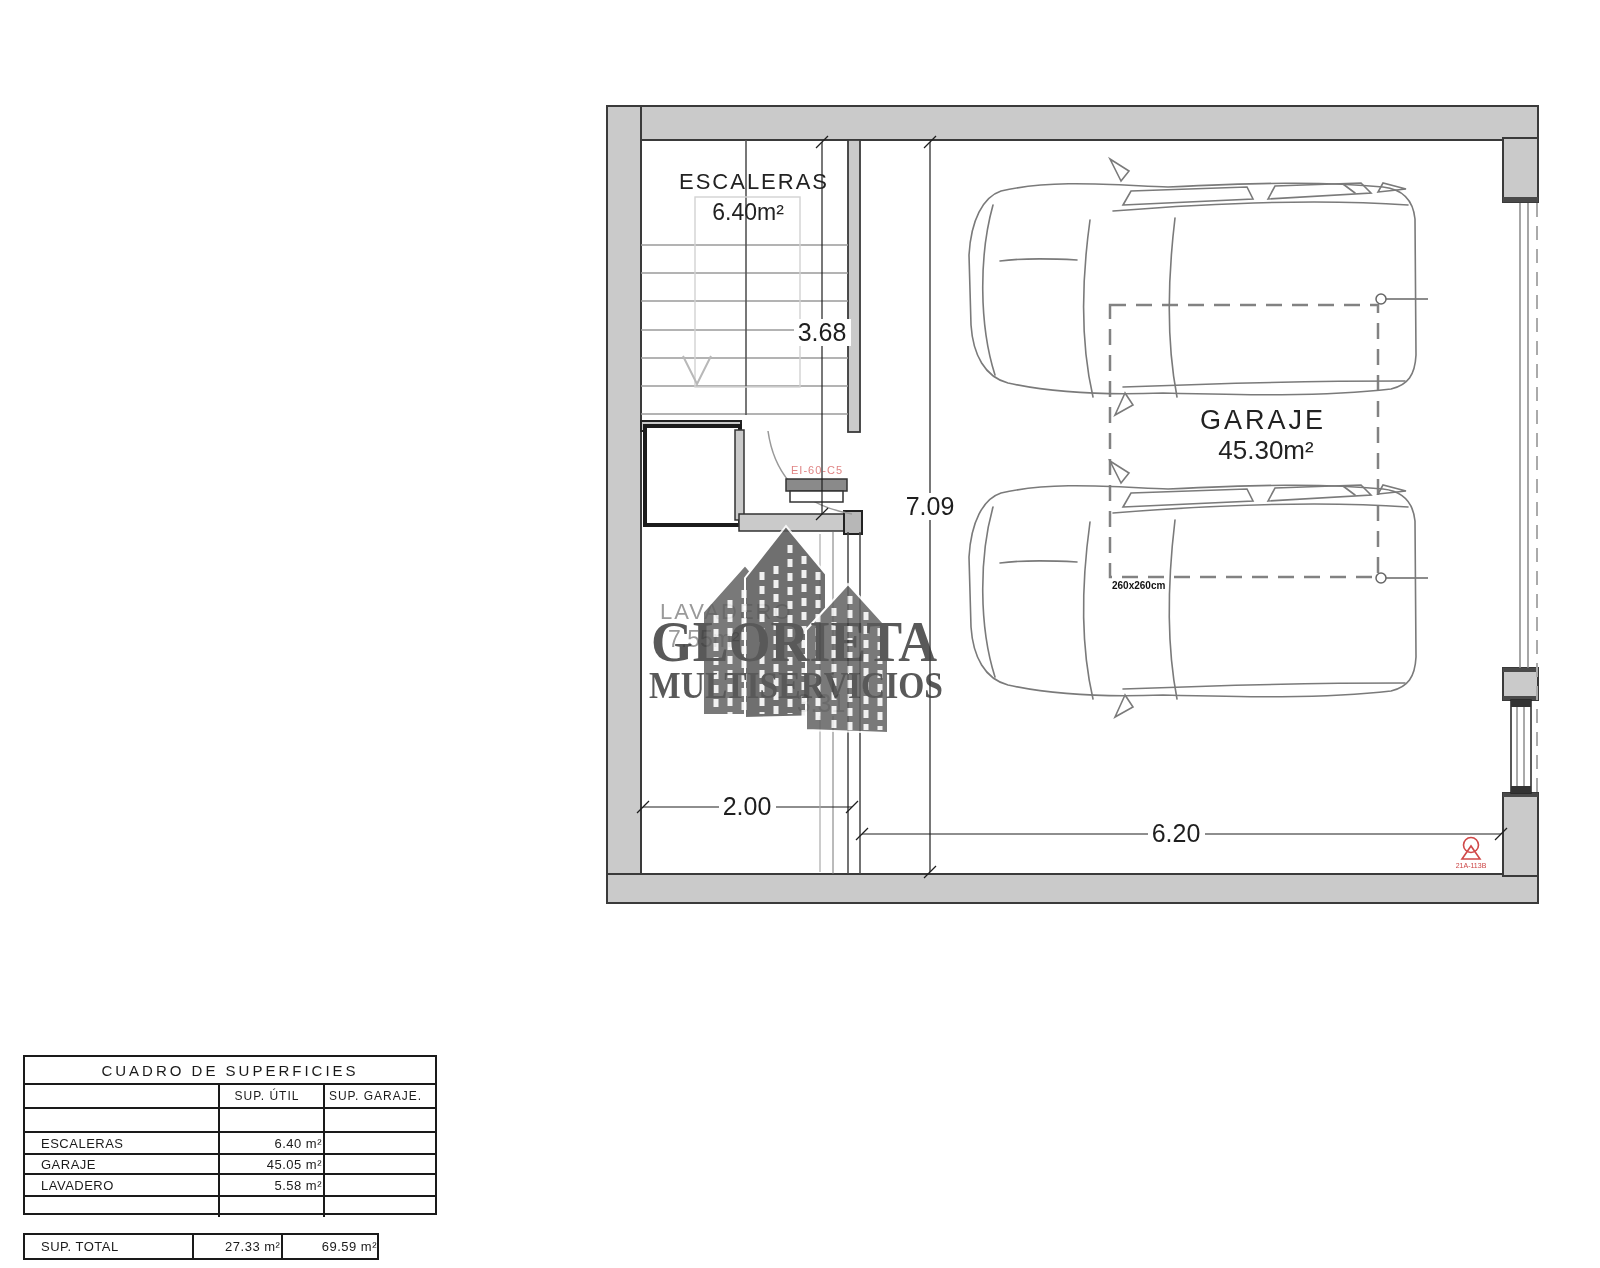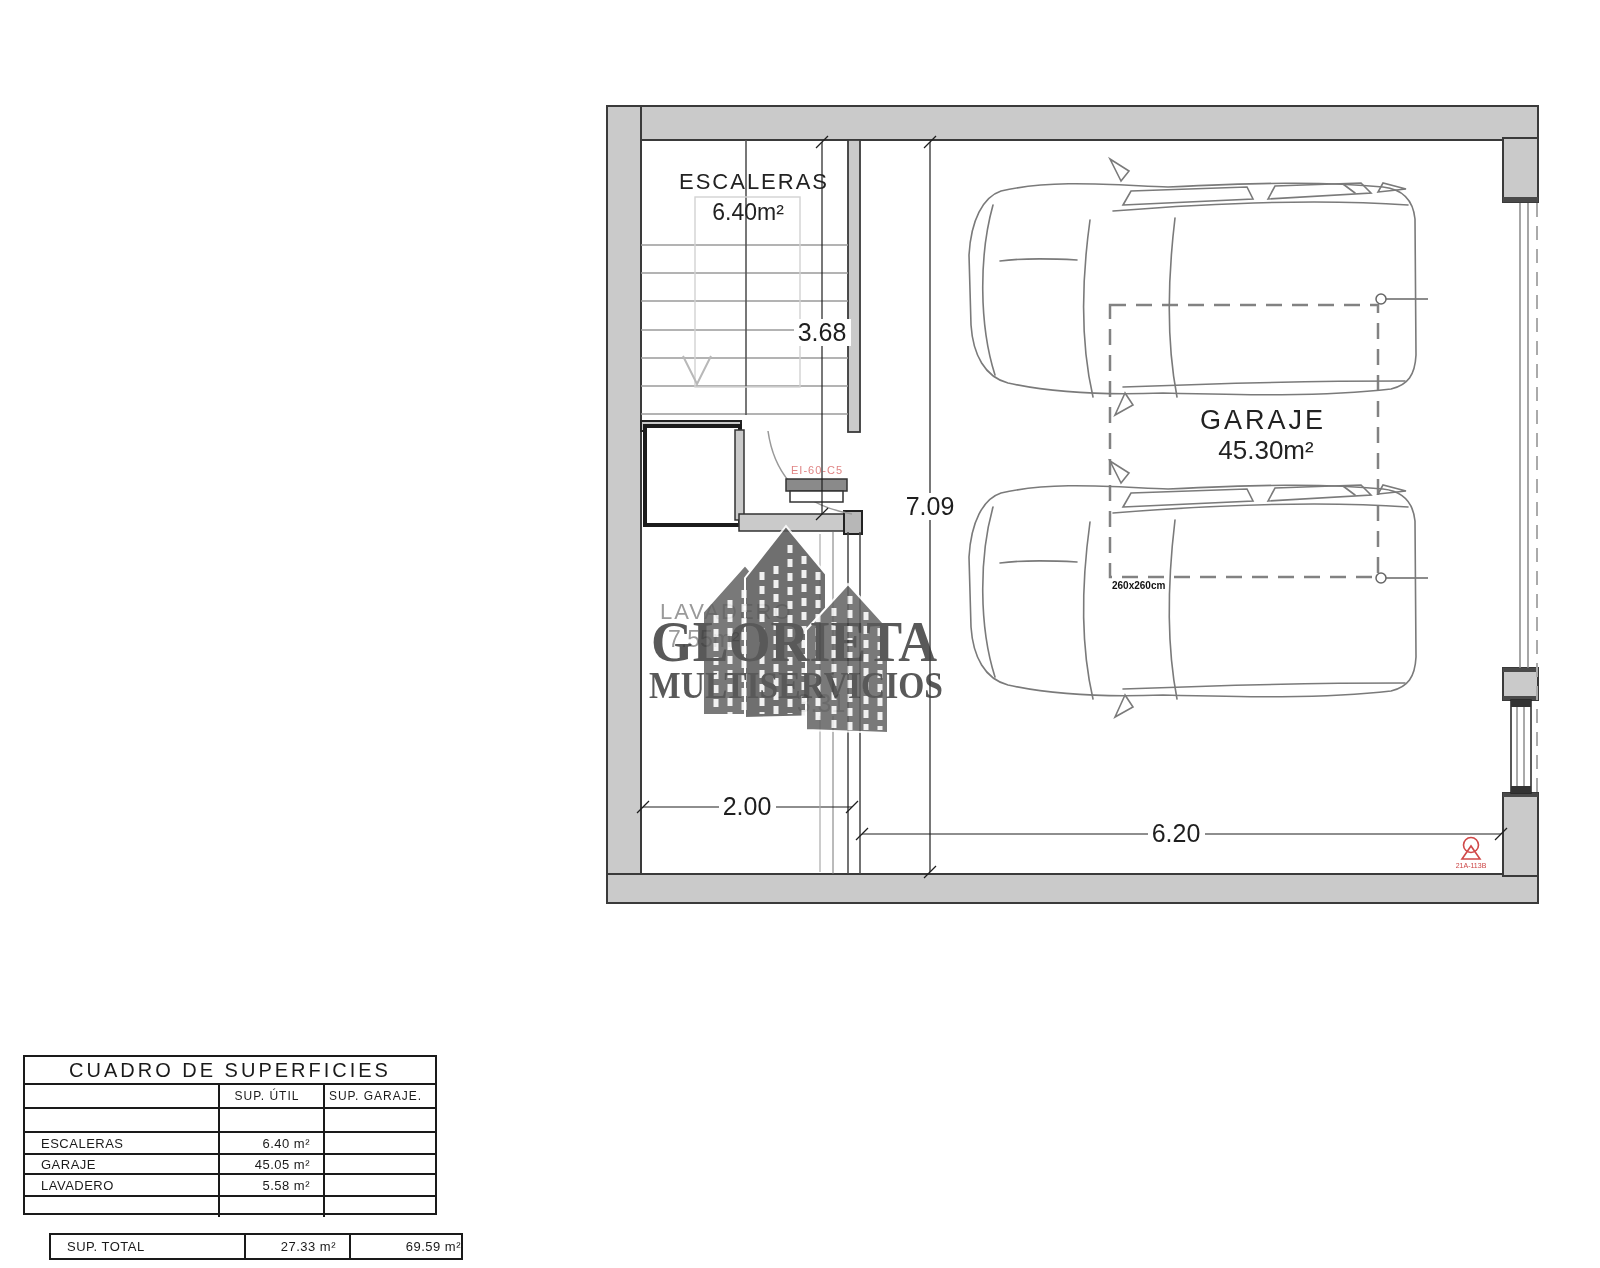--- a/index.html
+++ b/index.html
@@ -13,30 +13,30 @@
   .dim-text{font-size:25px;fill:#1e1e1e;}
   .dim-gray{fill:#a0a0a0;}
   .tiny-bold{font-size:10px;font-weight:bold;fill:#111;}
   .door-red{font-size:11px;fill:var(--door_label_red,#e08585);letter-spacing:1px;}
   .ext-red{font-size:7px;fill:var(--fire_red,#cc4444);}
   .gray-label{fill:#9a9a9a;}
   .wm-title{font-family:"Liberation Serif","DejaVu Serif",serif;font-weight:bold;fill:var(--watermark_gray,#3d3d3d);}
   
   .sup-table{position:absolute;left:23px;top:1055px;width:414px;height:160px;border:2px solid #1a1a1a;
              box-sizing:border-box;color:#1a1a1a;}
-  .sup-total{position:absolute;left:23px;top:1233px;width:414px;height:27px;border:2px solid #1a1a1a;
-             box-sizing:border-box;display:flex;align-items:center;color:#1a1a1a;margin-left:26px;}
+  .sup-total{position:absolute;left:23px;top:1233px;width:356px;height:27px;border:2px solid #1a1a1a;
+             box-sizing:border-box;display:flex;align-items:center;color:#1a1a1a;}
   .t-title{height:28px;border-bottom:2px solid #1a1a1a;box-sizing:border-box;display:flex;align-items:center;
-           justify-content:center;font-size:20px;letter-spacing:3px;}
+           justify-content:center;font-size:15px;letter-spacing:3px;}
   .t-head{height:24px;border-bottom:2px solid #1a1a1a;box-sizing:border-box;display:flex;font-size:12px;letter-spacing:1px;}
   .t-row{display:flex;box-sizing:border-box;font-size:13px;letter-spacing:0.5px;align-items:center;}
   .bt{border-top:2px solid #1a1a1a;}
   .c1{width:193px;box-sizing:border-box;padding-left:16px;display:flex;align-items:center;height:100%;}
   .c2{width:105px;box-sizing:border-box;border-left:2px solid #1a1a1a;display:flex;align-items:center;
-      justify-content:flex-end;padding-right:13px;height:100%;}
+      justify-content:flex-end;padding-right:1px;height:100%;}
   .c3{width:112px;box-sizing:border-box;border-left:2px solid #1a1a1a;display:flex;align-items:center;
       justify-content:flex-end;height:100%;}
   .t-head .c2,.t-head .c3{justify-content:center;padding-right:9px;}
 </style>
 </head>
 <body>
 
 <div class="canvas">
 
 <svg width="1600" height="1268" viewBox="0 0 1600 1268">

